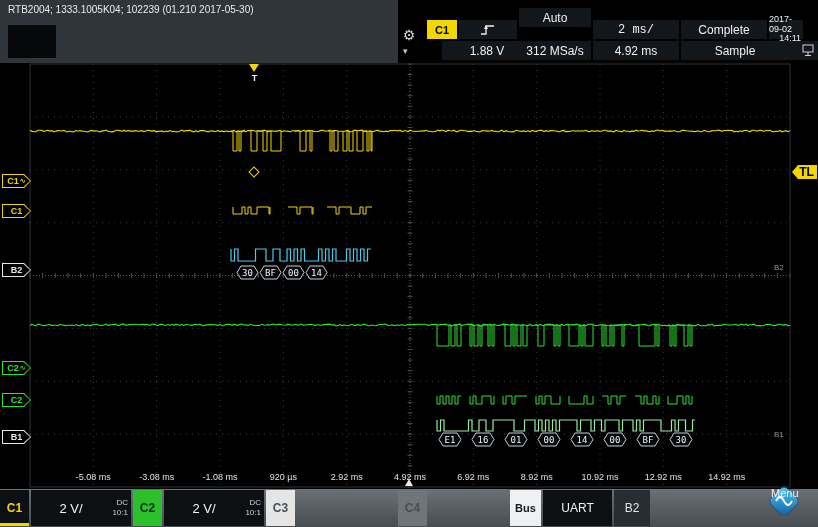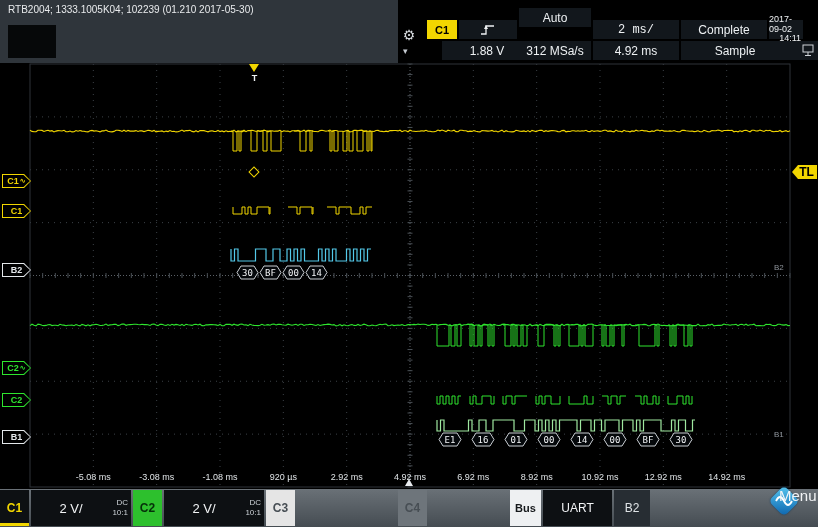--- a/index.html
+++ b/index.html
@@ -50,21 +50,21 @@
   .bb-scale{width:100px;background:#0d1013;color:#f2f4f6;font-size:13px;padding-right:20px;position:absolute;}
   .bb-c1s{left:31px;} .bb-c2s{left:164px;}
   .coup{position:absolute;right:3px;top:8px;font-size:8px;line-height:10px;color:#cdd2d7;text-align:right;}
   .bb-bus{left:510px;width:31px;background:#eef0f2;color:#15181b;font-weight:bold;font-size:11px;}
   .bb-uart{left:543px;width:69px;background:#0d1013;color:#f2f4f6;}
   .bb-b2{left:614px;width:36px;background:#272d33;color:#dfe3e6;}
   .logo{left:766px;top:486px;width:36px;height:32px;}
   .logo .dia{position:absolute;left:7px;top:4px;width:22px;height:22px;border-radius:5px;transform:rotate(45deg);
              background:linear-gradient(135deg,#58c7f0,#0b63ad);box-shadow:0 0 2px #0a3a63;}
   .logo svg{position:absolute;left:0;top:0;}
-  .menu-lbl{left:771px;top:487px;color:#f2f4f6;font-size:15px;margin-left:8px;}
+  .menu-lbl{left:771px;top:487px;color:#f2f4f6;font-size:11px;}
   svg text{font-family:"DejaVu Sans Mono","Liberation Mono",monospace;}
 </style>
 </head>
 <body>
 
 <div id="screen">
 
   <svg id="wave-svg" class="abs" width="818" height="527" style="left:0;top:0">
       <line x1="93.33333333333334" y1="64" x2="93.33333333333334" y2="487" stroke="#3b4046" stroke-width="1" stroke-dasharray="1 5"></line>
       <line x1="156.66666666666669" y1="64" x2="156.66666666666669" y2="487" stroke="#3b4046" stroke-width="1" stroke-dasharray="1 5"></line>

